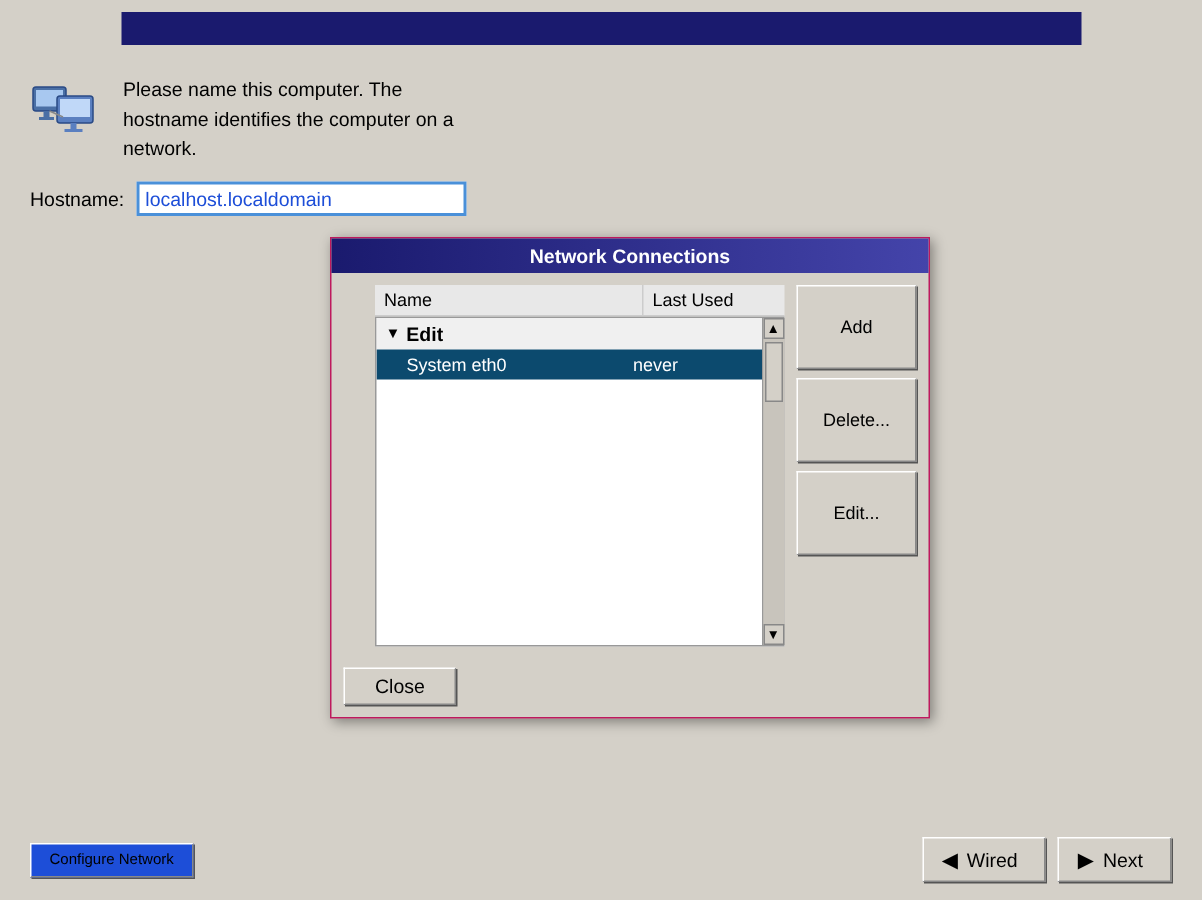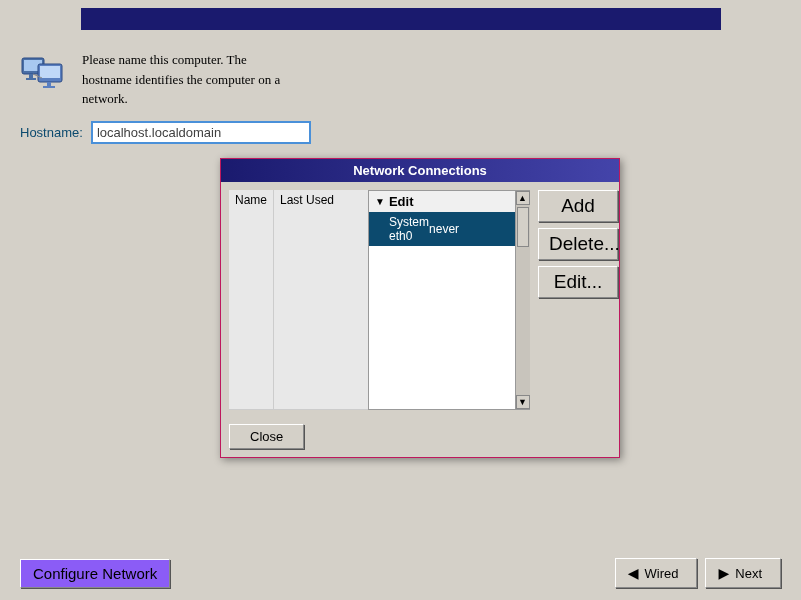--- a/index.html
+++ b/index.html
@@ -26,21 +26,20 @@
     .main-content {
       padding: 10px 20px 0 20px;
     }
 
     
     .header-row {
       display: flex;
       align-items: flex-start;
       margin-top: 10px;
       margin-bottom: 12px;
-      font-family: Liberation Serif, serif;
     }
 
     .network-icon {
       width: 50px;
       height: 45px;
       margin-right: 12px;
       flex-shrink: 0;
     }
 
     .header-text {
@@ -51,33 +50,33 @@
 
     
     .hostname-row {
       display: flex;
       align-items: center;
       margin-bottom: 14px;
     }
 
     .hostname-label {
       font-size: 13px;
-      color: #0c4a6e;
+      color: #000000;
       margin-right: 8px;
       white-space: nowrap;
     }
 
     .hostname-input {
       background: white;
       border: 2px solid #4a90d9;
       outline: none;
       font-size: 13px;
       padding: 2px 4px;
       width: 220px;
-      color: #404040;
+      color: #1d4ed8;
     }
 
     
     .dialog {
       position: relative;
       left: 200px;
       width: 400px;
       background: #d4d0c8;
       border: 1px solid #be185d;
       box-shadow: 2px 2px 8px rgba(0,0,0,0.4);
@@ -199,22 +198,22 @@
       flex-direction: column;
       gap: 6px;
       min-width: 80px;
     }
 
     .dialog-btn {
       background: #d4d0c8;
       border: 1px solid #888;
       border-top-color: #fff;
       border-left-color: #fff;
-      padding: 4px 10px;
-      font-size: 19px;
+      padding: 20px 10px;
+      font-size: 12px;
       cursor: pointer;
       text-align: center;
       box-shadow: 1px 1px 0 #555;
     }
 
     
     .dialog-footer {
       display: flex;
       padding: 6px 8px 8px 8px;
     }
@@ -235,26 +234,26 @@
       position: absolute;
       bottom: 12px;
       left: 0;
       right: 0;
       display: flex;
       align-items: center;
       padding: 0 20px;
     }
 
     .configure-btn {
-      background: #8b5cf6;
+      background: #1d4ed8;
       border: 1px solid #888;
       border-top-color: #fff;
       border-left-color: #fff;
       padding: 5px 12px;
-      font-size: 15px;
+      font-size: 10px;
       cursor: pointer;
       box-shadow: 1px 1px 0 #555;
     }
 
     .nav-buttons {
       margin-left: auto;
       display: flex;
       gap: 8px;
     }
 
@@ -323,21 +322,21 @@
   <div class="hostname-row">
     <span class="hostname-label">Hostname:</span>
     <input class="hostname-input" value="localhost.localdomain" type="text" style="">
   </div>
 
   <div class="dialog">
     <div class="dialog-titlebar">Network Connections</div>
 
     <div class="dialog-body">
 
-      <div style="display:flex; flex-direction:row; flex:1;">
+      <div style="display:flex; flex-direction:column; flex:1;margin-left:21px;">
 
         <div class="connections-header">
           <span class="col-name">Name</span>
           <span class="col-last-used">Last Used</span>
           <div style="width:14px;"></div>
         </div>
 
         <div class="list-with-scroll">
           <div class="list-inner">
 

